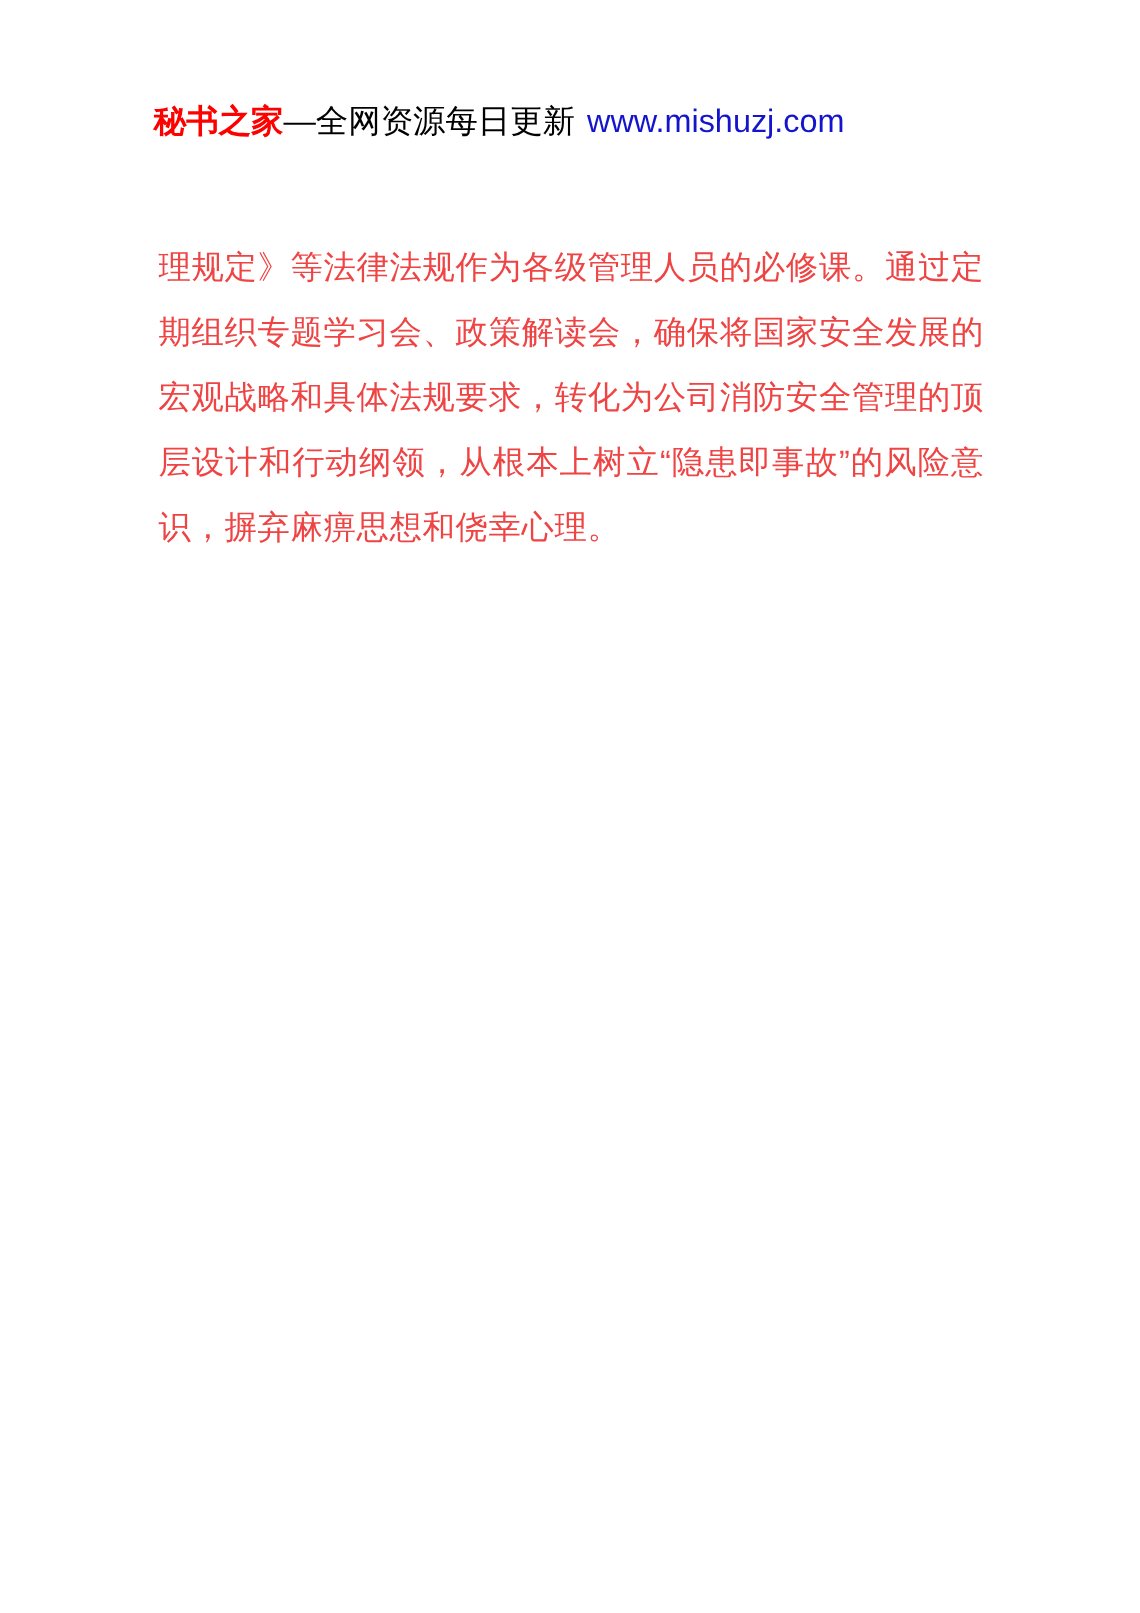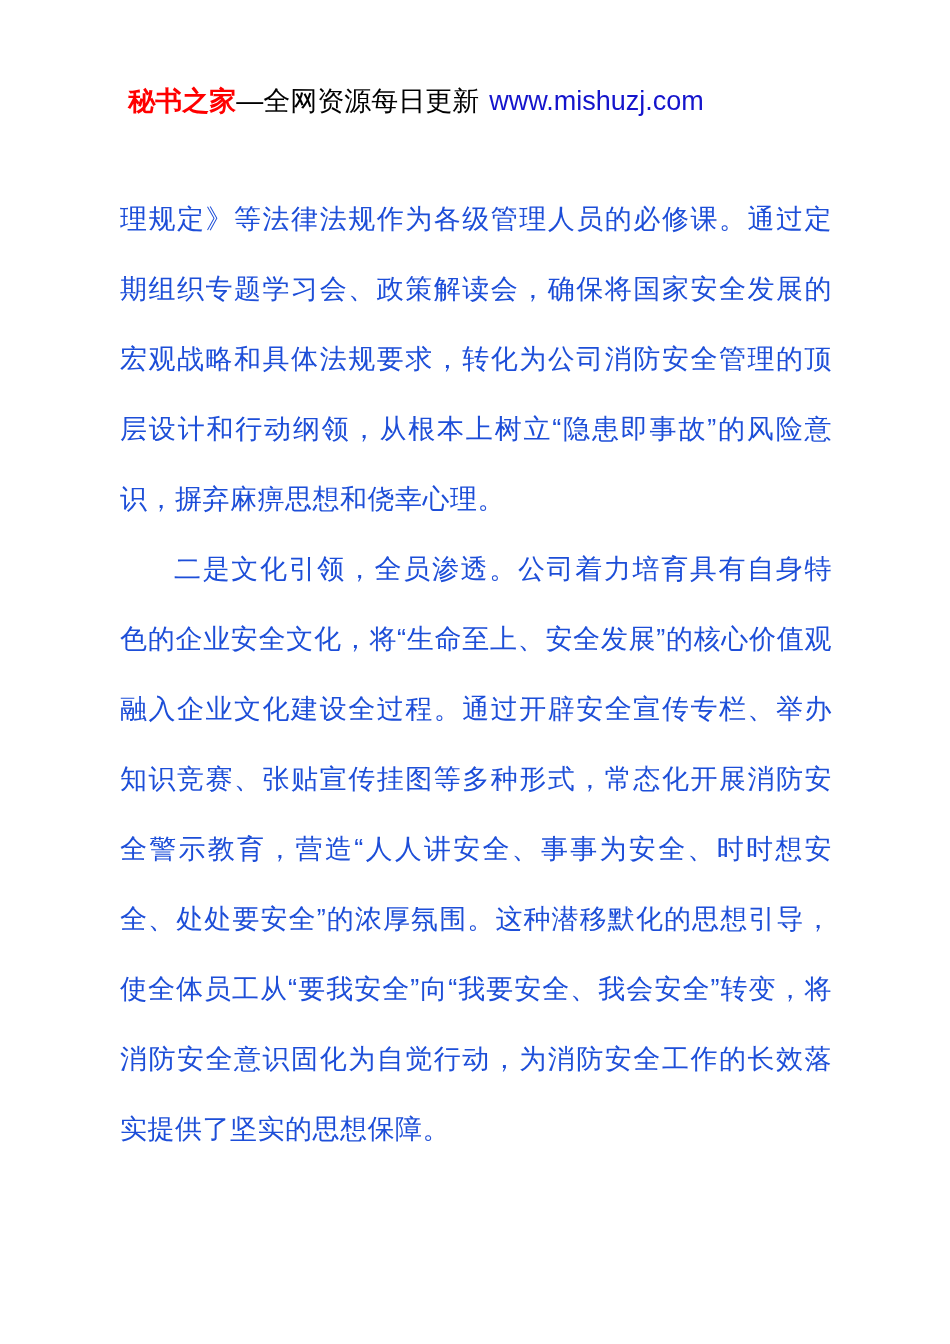--- a/index.html
+++ b/index.html
@@ -33,38 +33,37 @@
     margin-left: 10px;
     cursor: pointer;
   }
   .content {
     position: absolute;
     top: 184px;
     left: 120px;
     width: 712px;
   }
   .para {
-    margin: 0;
+    margin: 12px;
     font-size: 27px;
-    line-height: 70px;
+    line-height: 54px;
     text-align: justify;
     letter-spacing: 0.5px;
-    color: #1d4ed8;
+    color: #ef4444;
   }
   .para.indented {
     text-indent: 2em;
   }
 </style>
 </head>
 <body>
 
 <div class="page">
 
   <div class="doc-header">
     <span class="site-name" style="color: rgb(255, 0, 0);">秘书之家</span><span style="color: rgb(0, 0, 0);">—</span><span style="color: rgb(0, 0, 0);">全网资源每日更新</span><span class="site-url" style="color: rgb(20, 20, 204);">www.mishuzj.com</span>
   </div>
 
   <div class="content">
     <p class="para">理规定》等法律法规作为各级管理人员的必修课。通过定期组织专题学习会、政策解读会，确保将国家安全发展的宏观战略和具体法规要求，转化为公司消防安全管理的顶层设计和行动纲领，从根本上树立“隐患即事故”的风险意识，摒弃麻痹思想和侥幸心理。</p>
-    <p class="para indented">二是文化引领，全员渗透。公司着力培育具有自身特色的企业安全文化，将“生命至上、安全发展”的核心价值观融入企业文化建设全过程。通过开辟安全宣传专栏、举办知识竞赛、张贴宣传挂图等多种形式，常态化开展消防安全警示教育，营造“人人讲安全、事事为安全、时时想安全、处处要安全”的浓厚氛围。这种潜移默化的思想引导，使全体员工从“要我安全”向“我要安全、我会安全”转变，将消防安全意识固化为自觉行动，为消防安全工作的长效落实提供了坚实的思想保障。</p>
   </div>
 
 </div>
 
 </body></html>

